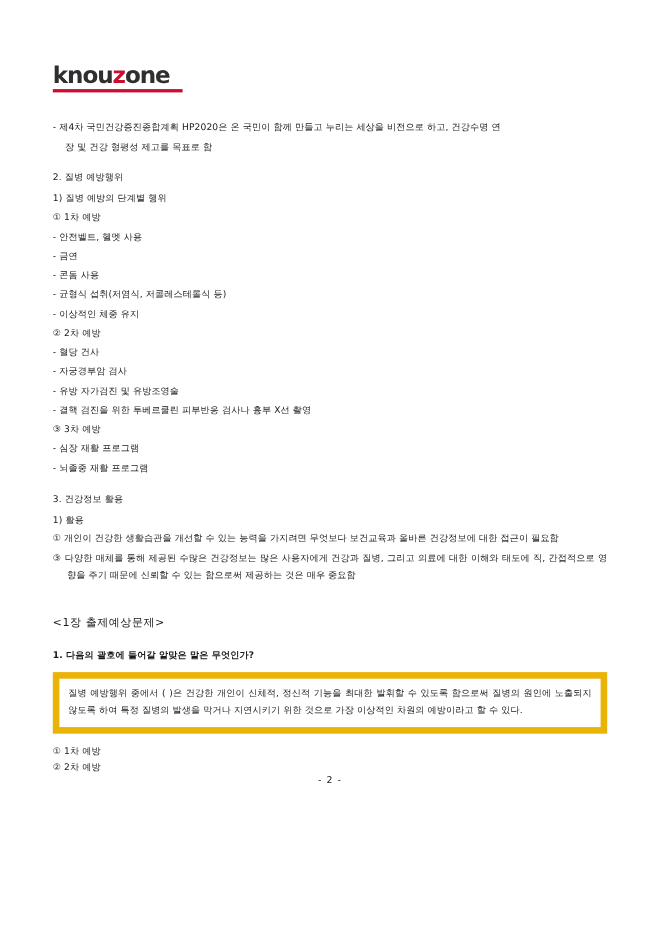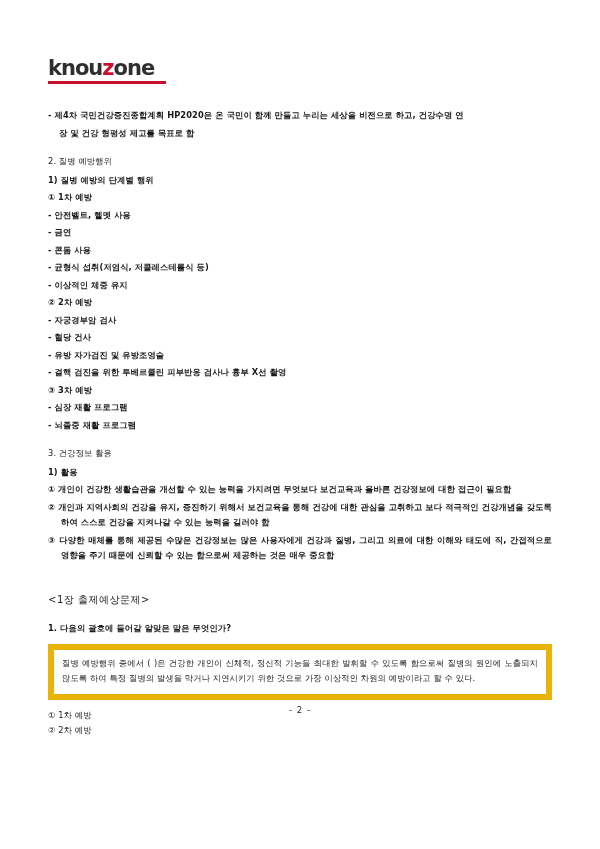--- a/index.html
+++ b/index.html
@@ -51,21 +51,20 @@
   }
   
   .content {
     font-size: 8.3px;
     line-height: 15.5px;
     letter-spacing: 0.1px;
   }
   .para {
     margin: 0 0 2px 0;
     white-space: normal;
-    font-weight: bold;
   }
   .hang {
     padding-left: 11px;
     text-indent: -11px;
   }
   .hang2 {
     padding-left: 13px;
     text-indent: -13px;
   }
   .sec-head {
@@ -135,32 +134,31 @@
 
     <p class="para sec-head">2. 질병 예방행위</p>
     <p class="para">1) 질병 예방의 단계별 행위</p>
     <p class="para">① 1차 예방</p>
     <p class="para">- 안전벨트, 헬멧 사용</p>
     <p class="para">- 금연</p>
     <p class="para">- 콘돔 사용</p>
     <p class="para">- 균형식 섭취(저염식, 저콜레스테롤식 등)</p>
     <p class="para">- 이상적인 체중 유지</p>
     <p class="para">② 2차 예방</p>
+    <p class="para">- 혈당 건사</p>
     <p class="para">- 자궁경부암 검사</p>
-    <p class="para">- 혈당 건사</p>
     <p class="para">- 유방 자가검진 및 유방조영술</p>
     <p class="para">- 결핵 검진을 위한 투베르쿨린 피부반응 검사나 흉부 X선 촬영</p>
     <p class="para">③ 3차 예방</p>
     <p class="para">- 심장 재활 프로그램</p>
     <p class="para">- 뇌졸중 재활 프로그램</p>
 
     <p class="para sec-head">3. 건강정보 활용</p>
     <p class="para">1) 활용</p>
     <p class="para hang2 justify">① 개인이 건강한 생활습관을 개선할 수 있는 능력을 가지려면 무엇보다 보건교육과 올바른 건강정보에 대한 접근이 필요함</p>
-    <p class="para hang2 justify">② 개인과 지역사회의 건강을 유지, 증진하기 위해서 보건교육을 통해 건강에 대한 관심을 고취하고 보다 적극적인 건강개념을 갖도록 하여 스스로 건강을 지켜나갈 수 있는 능력을 길러야 함</p>
     <p class="para hang2 justify">③ 다양한 매체를 통해 제공된 수많은 건강정보는 많은 사용자에게 건강과 질병, 그리고 의료에 대한 이해와 태도에 직, 간접적으로 영향을 주기 때문에 신뢰할 수 있는 함으로써 제공하는 것은 매우 중요함</p>
 
     <div class="spacer-lg"></div>
 
     <p class="chapter-title">&lt;1장 출제예상문제&gt;</p>
 
     <div class="spacer-md"></div>
 
     <p class="question">1. 다음의 괄호에 들어갈 알맞은 말은 무엇인가?</p>
 

